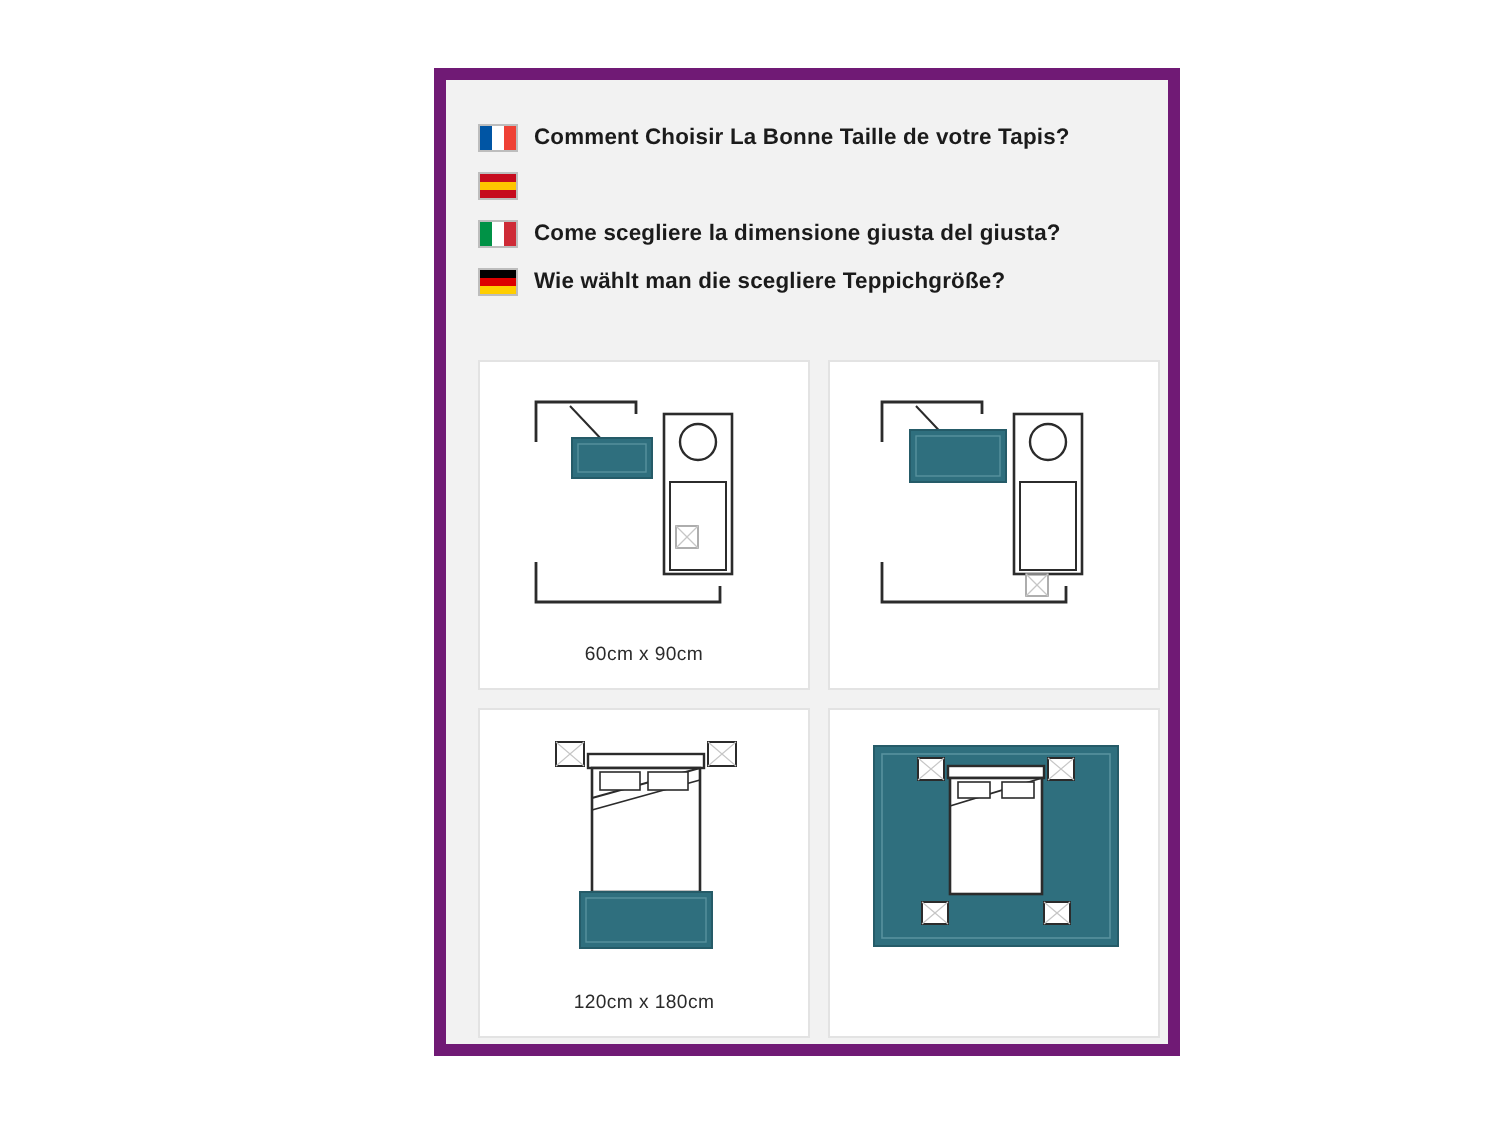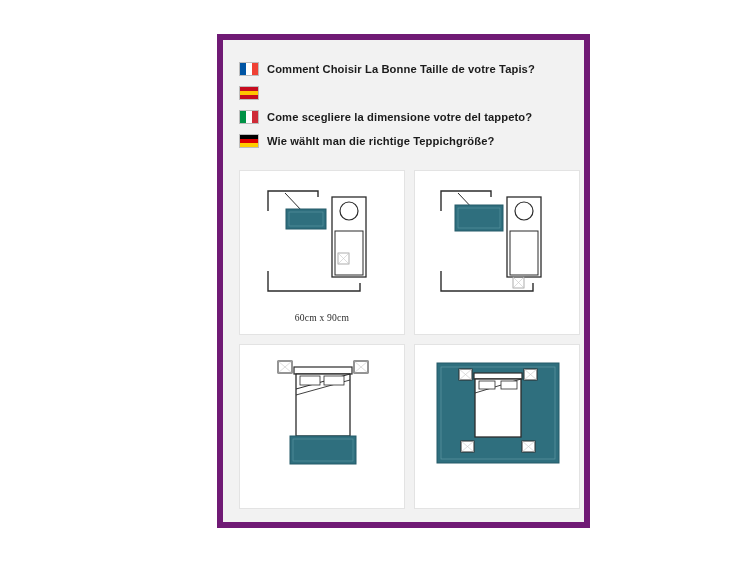--- a/index.html
+++ b/index.html
@@ -66,27 +66,26 @@
     color: #1b1b1b;
     line-height: 14px;
     letter-spacing: 0.1px;
     white-space: nowrap;
   }
 
   
   .cards {
     position: absolute;
     left: 16px;
-    top: 130px;
+    top: 140px;
     width: 341px;
     display: grid;
     grid-template-columns: 166px 166px;
     grid-template-rows: 165px 165px;
     gap: 9px;
-    font-family: Liberation Serif, serif;
   }
   .card {
     background: #ffffff;
     border: 1px solid #e3e3e3;
     box-sizing: border-box;
     position: relative;
   }
   .card-art {
     position: absolute;
     left: 0; right: 0; top: 0;
@@ -127,30 +126,30 @@
             <span style="background:#c60b1e"></span>
         </span>
       </div>
 
       <div class="title-row">
         <span class="flag vertical">
           <span style="background:#009246"></span>
             <span style="background:#ffffff"></span>
             <span style="background:#ce2b37"></span>
         </span>
-        <span class="title-text">Come scegliere la dimensione votre del tappeto?</span>
+        <span class="title-text">Come scegliere la dimensione giusta del giusta?</span>
       </div>
 
       <div class="title-row">
         <span class="flag horizontal">
           <span style="background:#000000"></span>
             <span style="background:#dd0000"></span>
             <span style="background:#ffce00"></span>
         </span>
-        <span class="title-text">Wie wählt man die richtige Teppichgröße?</span>
+        <span class="title-text">Wie wählt man die scegliere Teppichgröße?</span>
       </div>
 
     </div>
 
     <div class="cards">
 
       <div class="card">
         <div class="card-art">
           <svg viewBox="0 0 166 134" width="166" height="134">
 
@@ -216,20 +215,21 @@
             <polyline points="56,44 110,29" fill="none" stroke="#2b2b2b" stroke-width="1"></polyline>
             <polyline points="56,50 110,35" fill="none" stroke="#2b2b2b" stroke-width="0.9"></polyline>
 
             <rect x="60" y="31" width="20" height="9" fill="#ffffff" stroke="#2b2b2b" stroke-width="0.8"></rect>
             <rect x="84" y="31" width="20" height="9" fill="#ffffff" stroke="#2b2b2b" stroke-width="0.8"></rect>
 
             <rect x="50" y="91" width="66" height="28" fill="#2f6f7e" stroke="#255b68" stroke-width="1"></rect>
             <rect x="53" y="94" width="60" height="22" fill="none" stroke="#58929e" stroke-width="0.7"></rect>
           </svg>
         </div>
+        <div class="card-caption">120cm x 180cm</div>
       </div>
 
       <div class="card">
         <div class="card-art">
           <svg viewBox="0 0 166 134" width="166" height="134">
 
             <rect x="22" y="18" width="122" height="100" fill="#2f6f7e" stroke="#255b68" stroke-width="1"></rect>
             <rect x="26" y="22" width="114" height="92" fill="none" stroke="#58929e" stroke-width="0.8"></rect>
 
             <rect x="44" y="24" width="13" height="11" fill="#ffffff" stroke="#2b2b2b" stroke-width="1"></rect>

